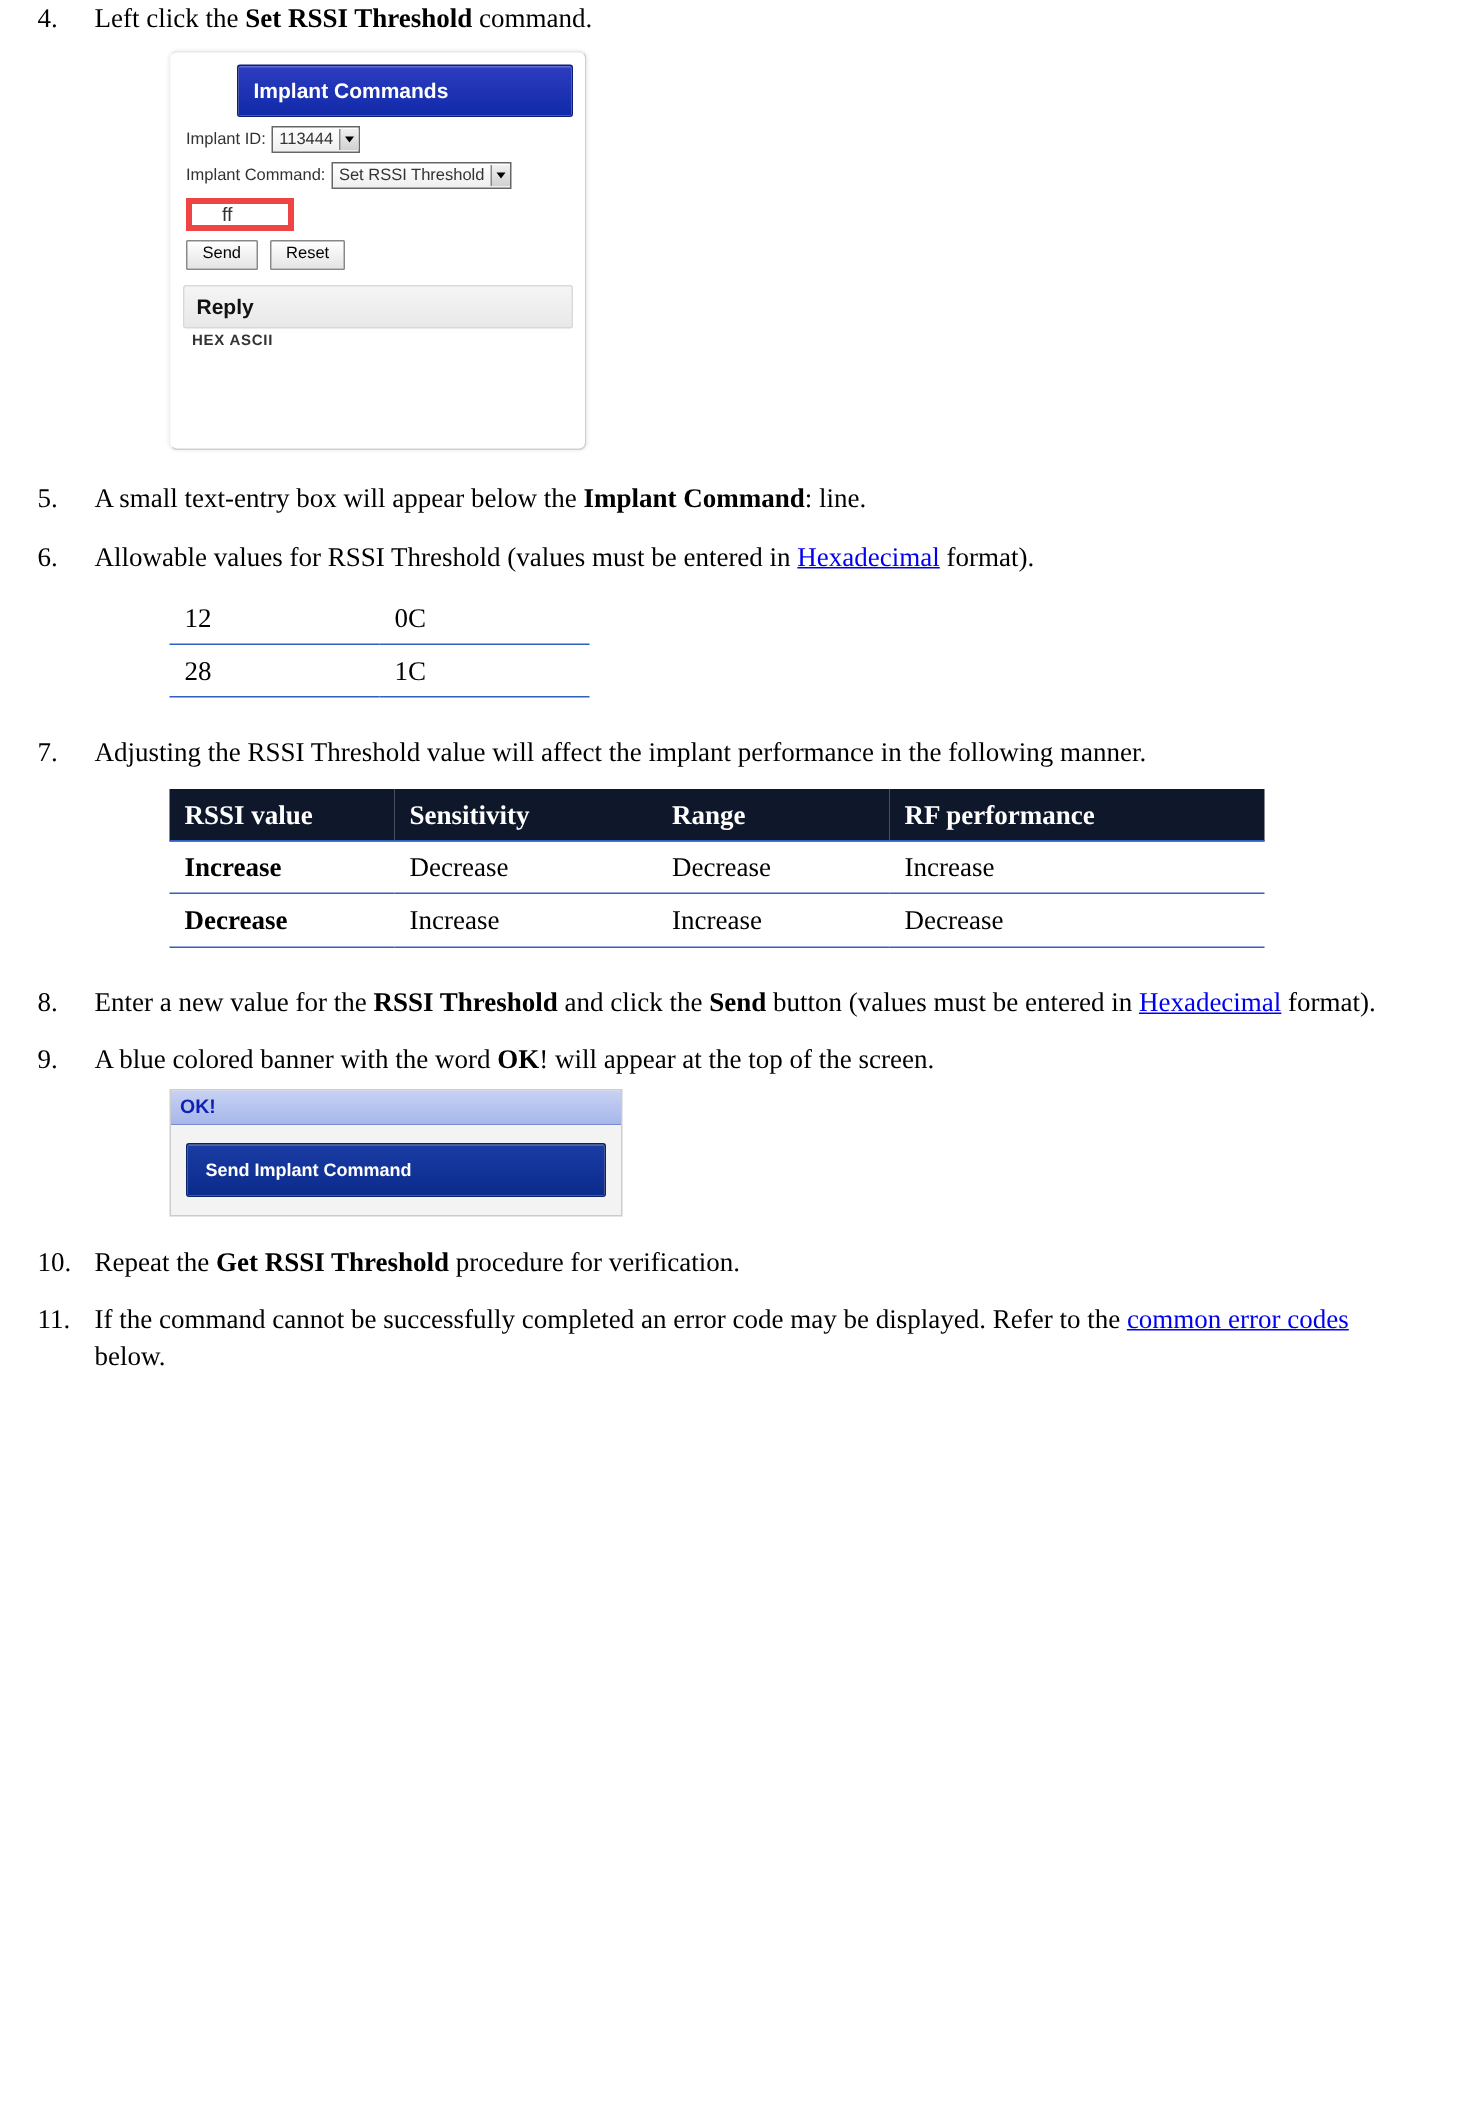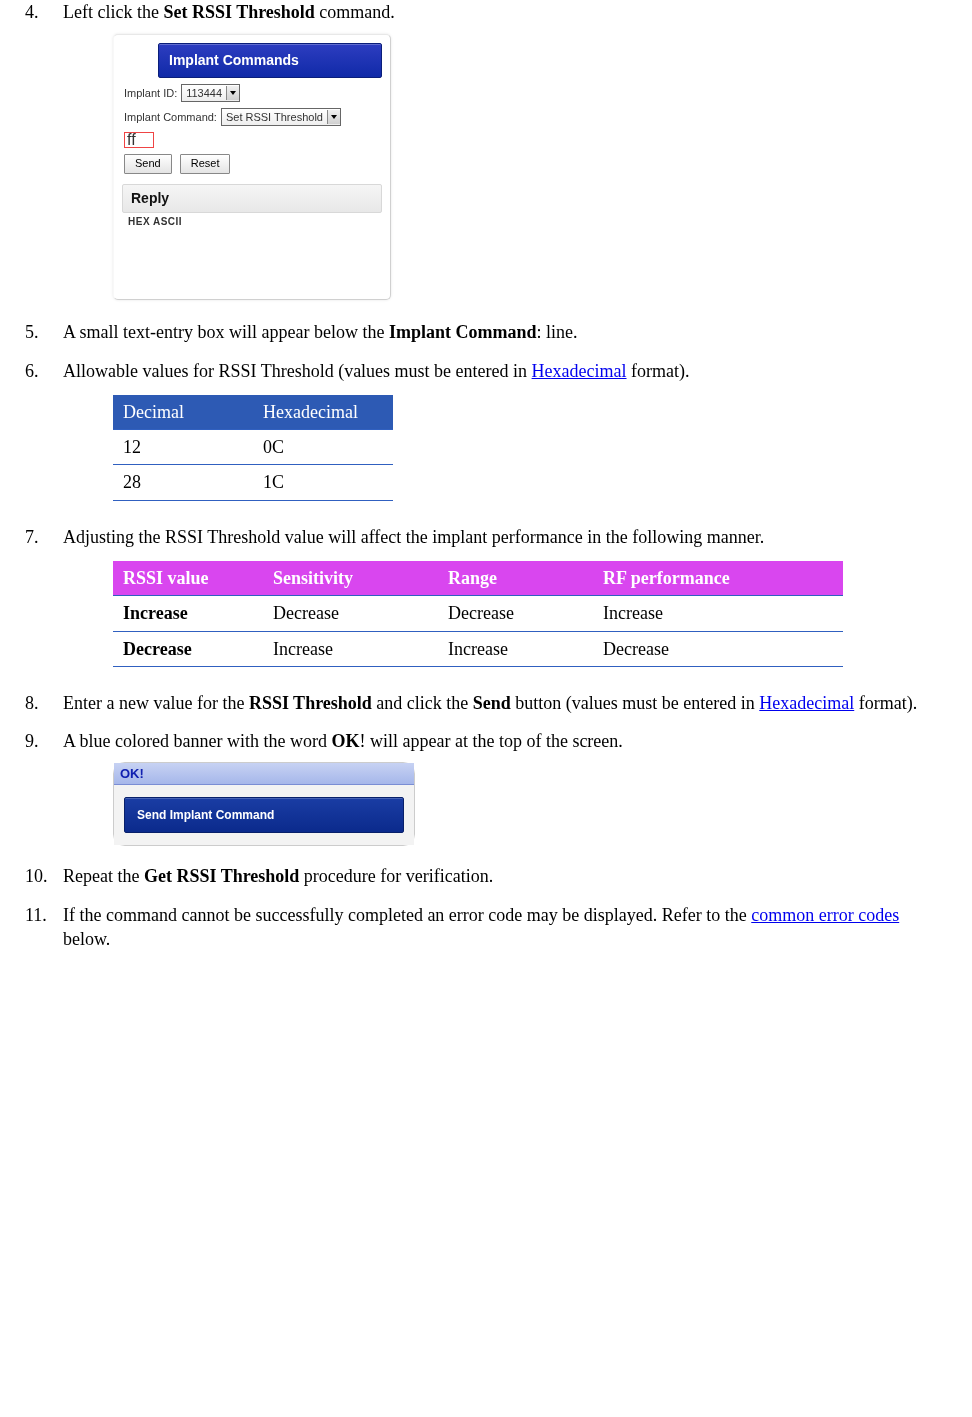--- a/index.html
+++ b/index.html
@@ -100,25 +100,25 @@
     justify-content: center;
     margin-left: 4px;
   }
   .shot1 .sel .drop::after {
     content: "";
     border-left: 3px solid transparent;
     border-right: 3px solid transparent;
     border-top: 4px solid #000;
   }
   .shot1 .tinytxt {
-    border: 1px solid #ef4444;
+    border: 4px solid #ef4444;
     width: 24px;
     height: 14px;
-    font-size: 16px;
-    padding: 0 2px;
+    font-size: 13px;
+    padding: 0 20px;
     display: inline-block;
     line-height: 14px;
   }
   .shot1 .btnrow { margin-top: 6px; display: flex; gap: 8px; padding: 0 2px;}
   .shot1 .btn {
     border: 1px solid #888;
     background: linear-gradient(#fff,#e4e4e4);
     font-size: 11px;
     padding: 0 10px;
     height: 18px;
@@ -155,35 +155,35 @@
     margin: 12px 0 24px 50px;
     border-collapse: collapse;
     font-size: 18px;
   }
   table.t2 th, table.t2 td {
     padding: 5px 10px;
     border-bottom: 1px solid #3060c0;
     text-align: left;
   }
   table.t2 th {
-    background: #d946ef;
+    background: #0f172a;
     color: #fff;
     font-weight: bold;
   }
   table.t2 th:nth-child(1), table.t2 td:nth-child(1){ width:130px;}
   table.t2 th:nth-child(2), table.t2 td:nth-child(2){ width:155px;}
   table.t2 th:nth-child(3), table.t2 td:nth-child(3){ width:135px;margin-top:45px;}
   table.t2 th:nth-child(4), table.t2 td:nth-child(4){ width:230px;}
   table.t2 td.rh { font-weight: bold; }
   
   .shot2 {
     margin: 8px 0 18px 50px;
     width: 300px;
     border: 1px solid #ccc;
-    border-radius: 12px;
+    border-radius: 0;
     font-family: Arial, sans-serif;
   }
   .shot2 .ok {
     background: linear-gradient(#c7d2f3,#a6b7ea);
     color: #1020b0;
     font-weight: bold;
     font-size: 13px;
     padding: 2px 6px;
     border-bottom: 1px solid #7a8dd4;
   }
@@ -244,24 +244,20 @@
     <span class="num">5.</span>
     <span><span>A small text-entry box will appear below the </span><span class="bold">Implant Command</span><span>: line.</span></span>
   </li>
 
   <li>
     <span class="num">6.</span>
     <span><span>Allowable values for RSSI Threshold (values must be entered in </span><a href="#" class="link">Hexadecimal</a><span> format).</span></span>
 
     <table class="t1">
       <tbody>
-            <tr>
-        <th>Decimal</th>
-        <th>Hexadecimal</th>
-      </tr>
       <tr>
         <td>12</td>
         <td>0C</td>
       </tr>
       <tr>
         <td>28</td>
         <td>1C</td>
       </tr>
     </tbody>
         </table>

